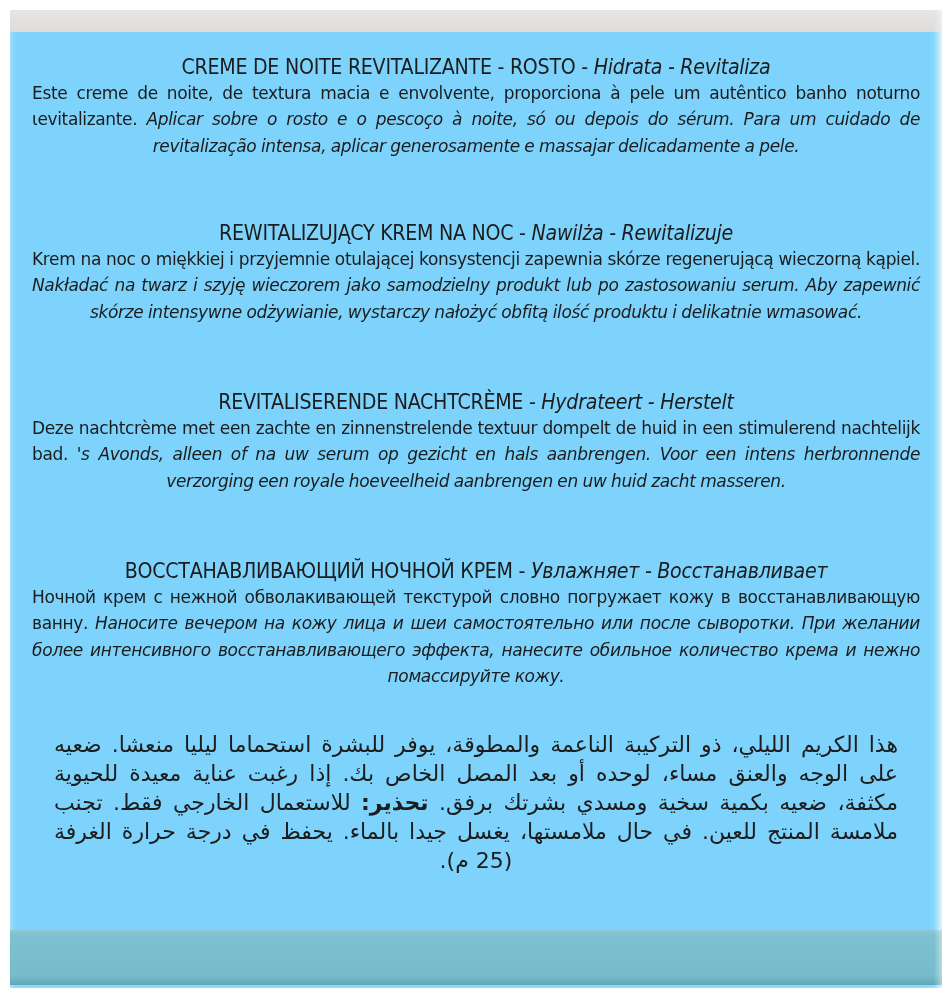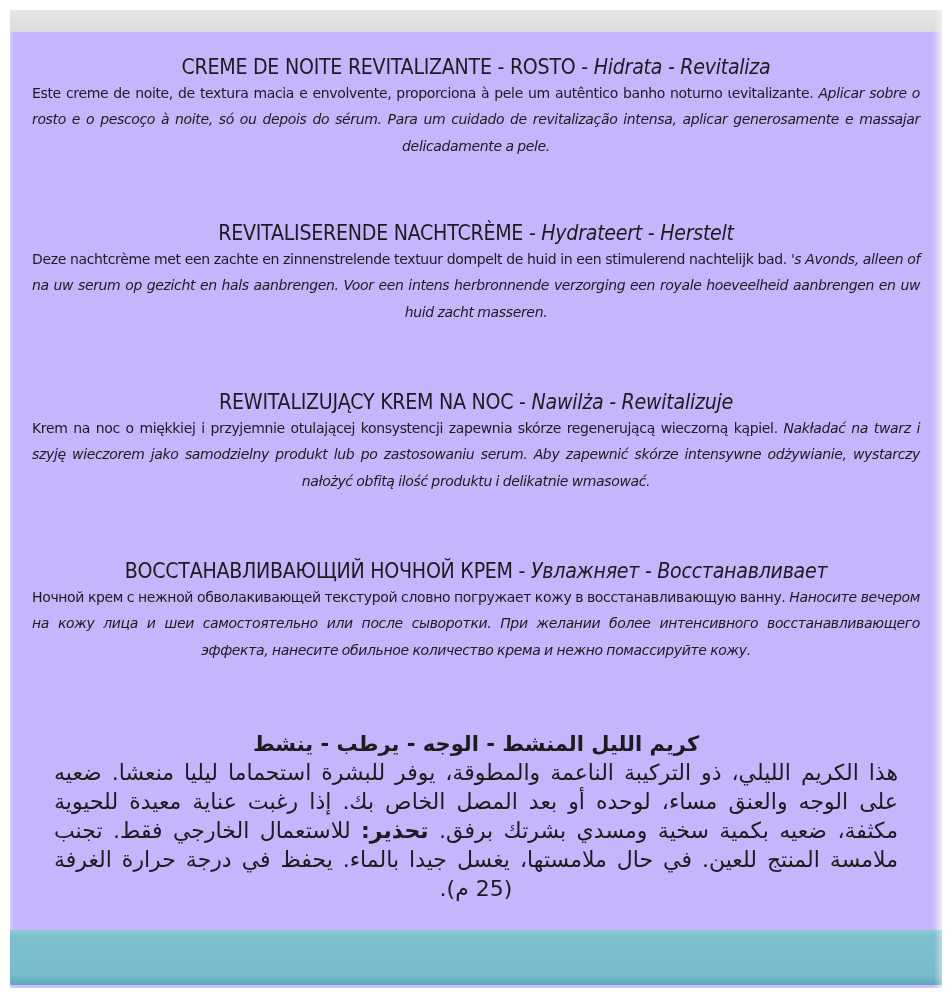--- a/index.html
+++ b/index.html
@@ -14,21 +14,21 @@
     overflow: hidden;
     font-family: "DejaVu Sans", sans-serif;
     color: #1c1c1c;
   }
   .package {
     position: absolute;
     left: 10px;
     top: 10px;
     width: 932px;
     height: 978px;
-    background: #c4b5fd;
+    background: #7dd3fc;
     box-shadow: inset 0 4px 6px rgba(255,255,255,0.6), inset -6px 0 8px rgba(255,255,255,0.35);
     overflow: hidden;
   }
   .package::before {
     content: "";
     position: absolute;
     left: 0; right: 0; top: 0;
     height: 22px;
     background: linear-gradient(#e6e5e4, #dedcdb);
   }
@@ -48,21 +48,21 @@
     margin: 0;
     white-space: nowrap;
     letter-spacing: -0.3px;
     transform: scaleX(0.93);
     transform-origin: center;
   }
   .sec-title .tags {
     font-style: italic;
   }
   .sec-body {
-    font-size: 14px;
+    font-size: 17px;
     line-height: 26.4px;
     margin: 0;
     text-align: justify;
     text-align-last: center;
     letter-spacing: -0.35px;
     word-spacing: -0.5px;
   }
   .sec-body .it {
     font-style: italic;
   }
@@ -110,37 +110,36 @@
 <body>
 
 <div class="package">
   <div class="content">
 
     <div class="section s-pt">
       <p class="sec-title"><span>CREME DE NOITE REVITALIZANTE - ROSTO - </span><span class="tags">Hidrata - Revitaliza</span></p>
       <p class="sec-body"><span>Este creme de noite, de textura macia e envolvente, proporciona à pele um autêntico banho noturno ɩevitalizante. </span><span class="it">Aplicar sobre o rosto e o pescoço à noite, só ou depois do sérum. Para um cuidado de revitalização intensa, aplicar generosamente e massajar delicadamente a pele.</span></p>
     </div>
 
+    <div class="section s-pl">
+      <p class="sec-title"><span>REWITALIZUJĄCY KREM NA NOC - </span><span class="tags">Nawilża - Rewitalizuje</span></p>
+      <p class="sec-body"><span>Krem na noc o miękkiej i przyjemnie otulającej konsystencji zapewnia skórze regenerującą wieczorną kąpiel. </span><span class="it">Nakładać na twarz i szyję wieczorem jako samodzielny produkt lub po zastosowaniu serum. Aby zapewnić skórze intensywne odżywianie, wystarczy nałożyć obfitą ilość produktu i delikatnie wmasować.</span></p>
+    </div>
+
     <div class="section s-nl">
       <p class="sec-title"><span>REVITALISERENDE NACHTCRÈME - </span><span class="tags">Hydrateert - Herstelt</span></p>
       <p class="sec-body"><span>Deze nachtcrème met een zachte en zinnenstrelende textuur dompelt de huid in een stimulerend nachtelijk bad. </span><span class="it">'s Avonds, alleen of na uw serum op gezicht en hals aanbrengen. Voor een intens herbronnende verzorging een royale hoeveelheid aanbrengen en uw huid zacht masseren.</span></p>
-    </div>
-
-    <div class="section s-pl">
-      <p class="sec-title"><span>REWITALIZUJĄCY KREM NA NOC - </span><span class="tags">Nawilża - Rewitalizuje</span></p>
-      <p class="sec-body"><span>Krem na noc o miękkiej i przyjemnie otulającej konsystencji zapewnia skórze regenerującą wieczorną kąpiel. </span><span class="it">Nakładać na twarz i szyję wieczorem jako samodzielny produkt lub po zastosowaniu serum. Aby zapewnić skórze intensywne odżywianie, wystarczy nałożyć obfitą ilość produktu i delikatnie wmasować.</span></p>
     </div>
 
     <div class="section s-ru">
       <p class="sec-title"><span>ВОССТАНАВЛИВАЮЩИЙ НОЧНОЙ КРЕМ - </span><span class="tags">Увлажняет - Восстанавливает</span></p>
       <p class="sec-body"><span>Ночной крем с нежной обволакивающей текстурой словно погружает кожу в восстанавливающую ванну. </span><span class="it">Наносите вечером на кожу лица и шеи самостоятельно или после сыворотки. При желании более интенсивного восстанавливающего эффекта, нанесите обильное количество крема и нежно помассируйте кожу.</span></p>
     </div>
 
     <div class="section s-ar" lang="ar">
-      <p class="sec-title">كريم الليل المنشط - الوجه - يرطب - ينشط</p>
       <p class="sec-body"><span>هذا الكريم الليلي، ذو التركيبة الناعمة والمطوقة، يوفر للبشرة استحماما ليليا منعشا. ضعيه على الوجه والعنق مساء، لوحده أو بعد المصل الخاص بك. إذا رغبت عناية معيدة للحيوية مكثفة، ضعيه بكمية سخية ومسدي بشرتك برفق. </span><b>تحذير:</b><span> للاستعمال الخارجي فقط. تجنب ملامسة المنتج للعين. في حال ملامستها، يغسل جيدا بالماء. يحفظ في درجة حرارة الغرفة (25 م).</span></p>
     </div>
 
   </div>
 
   <div class="band"></div>
   <div class="edge-right"></div>
 </div>
 
 </body></html>

